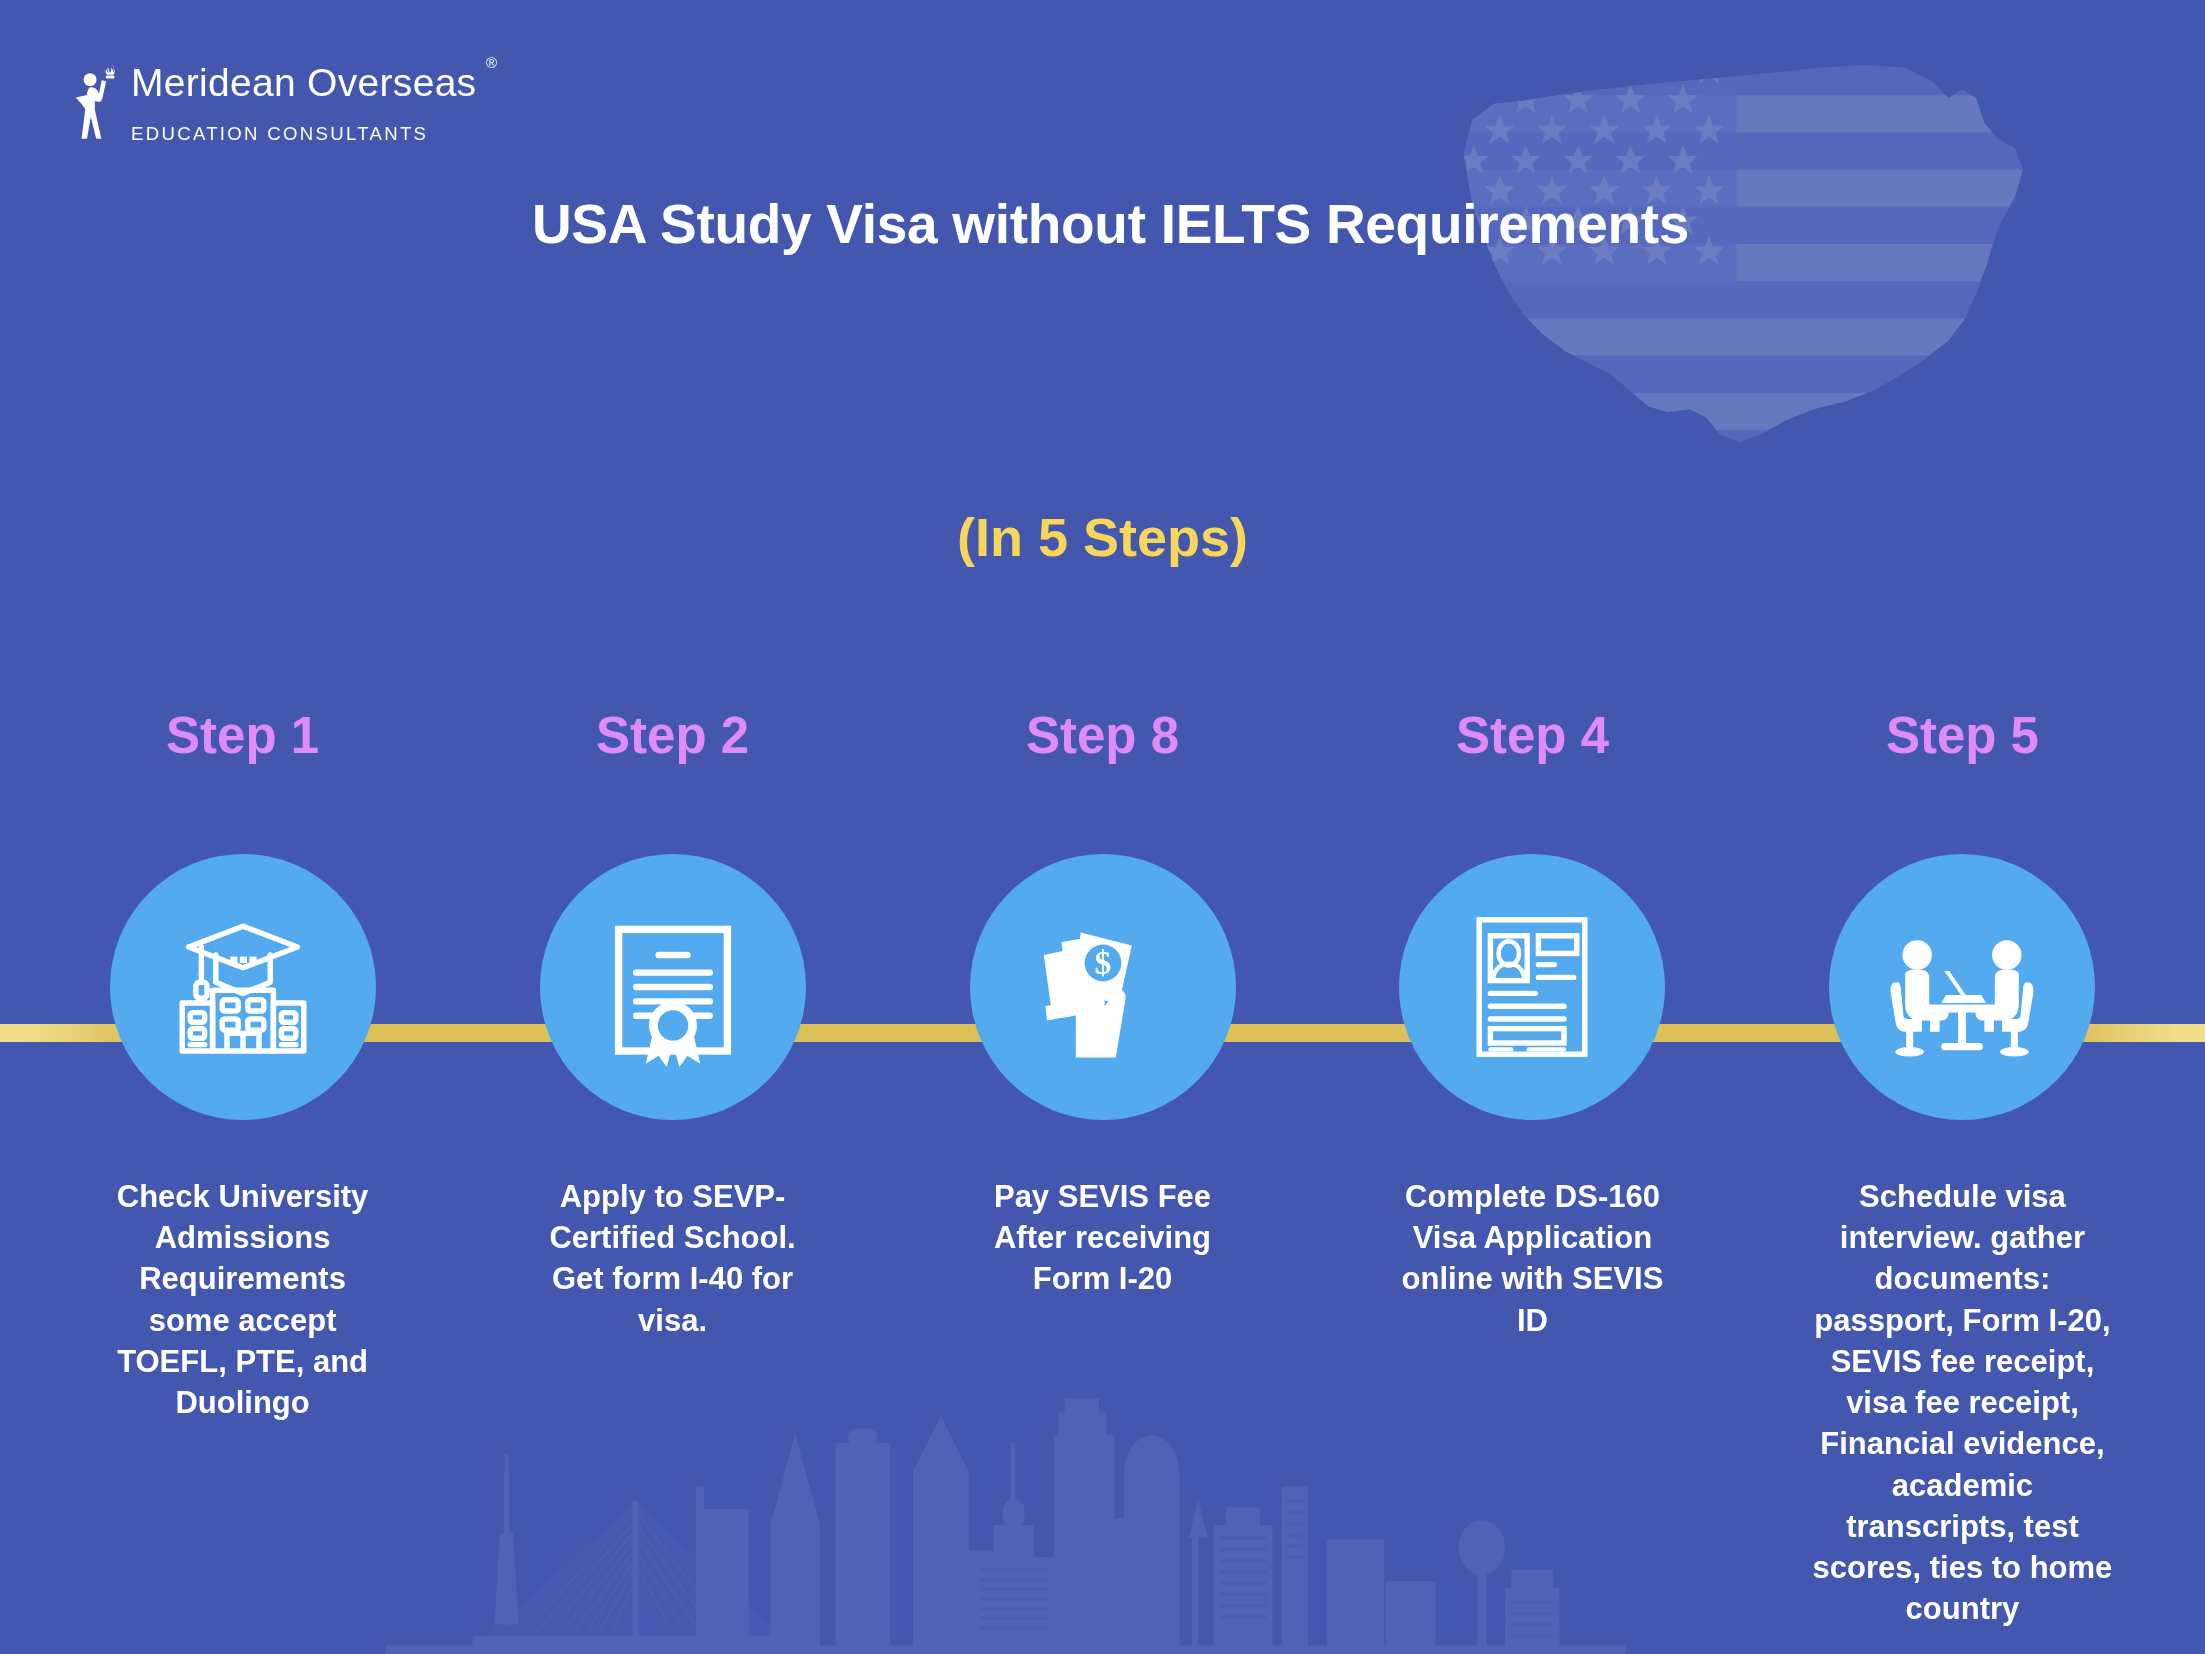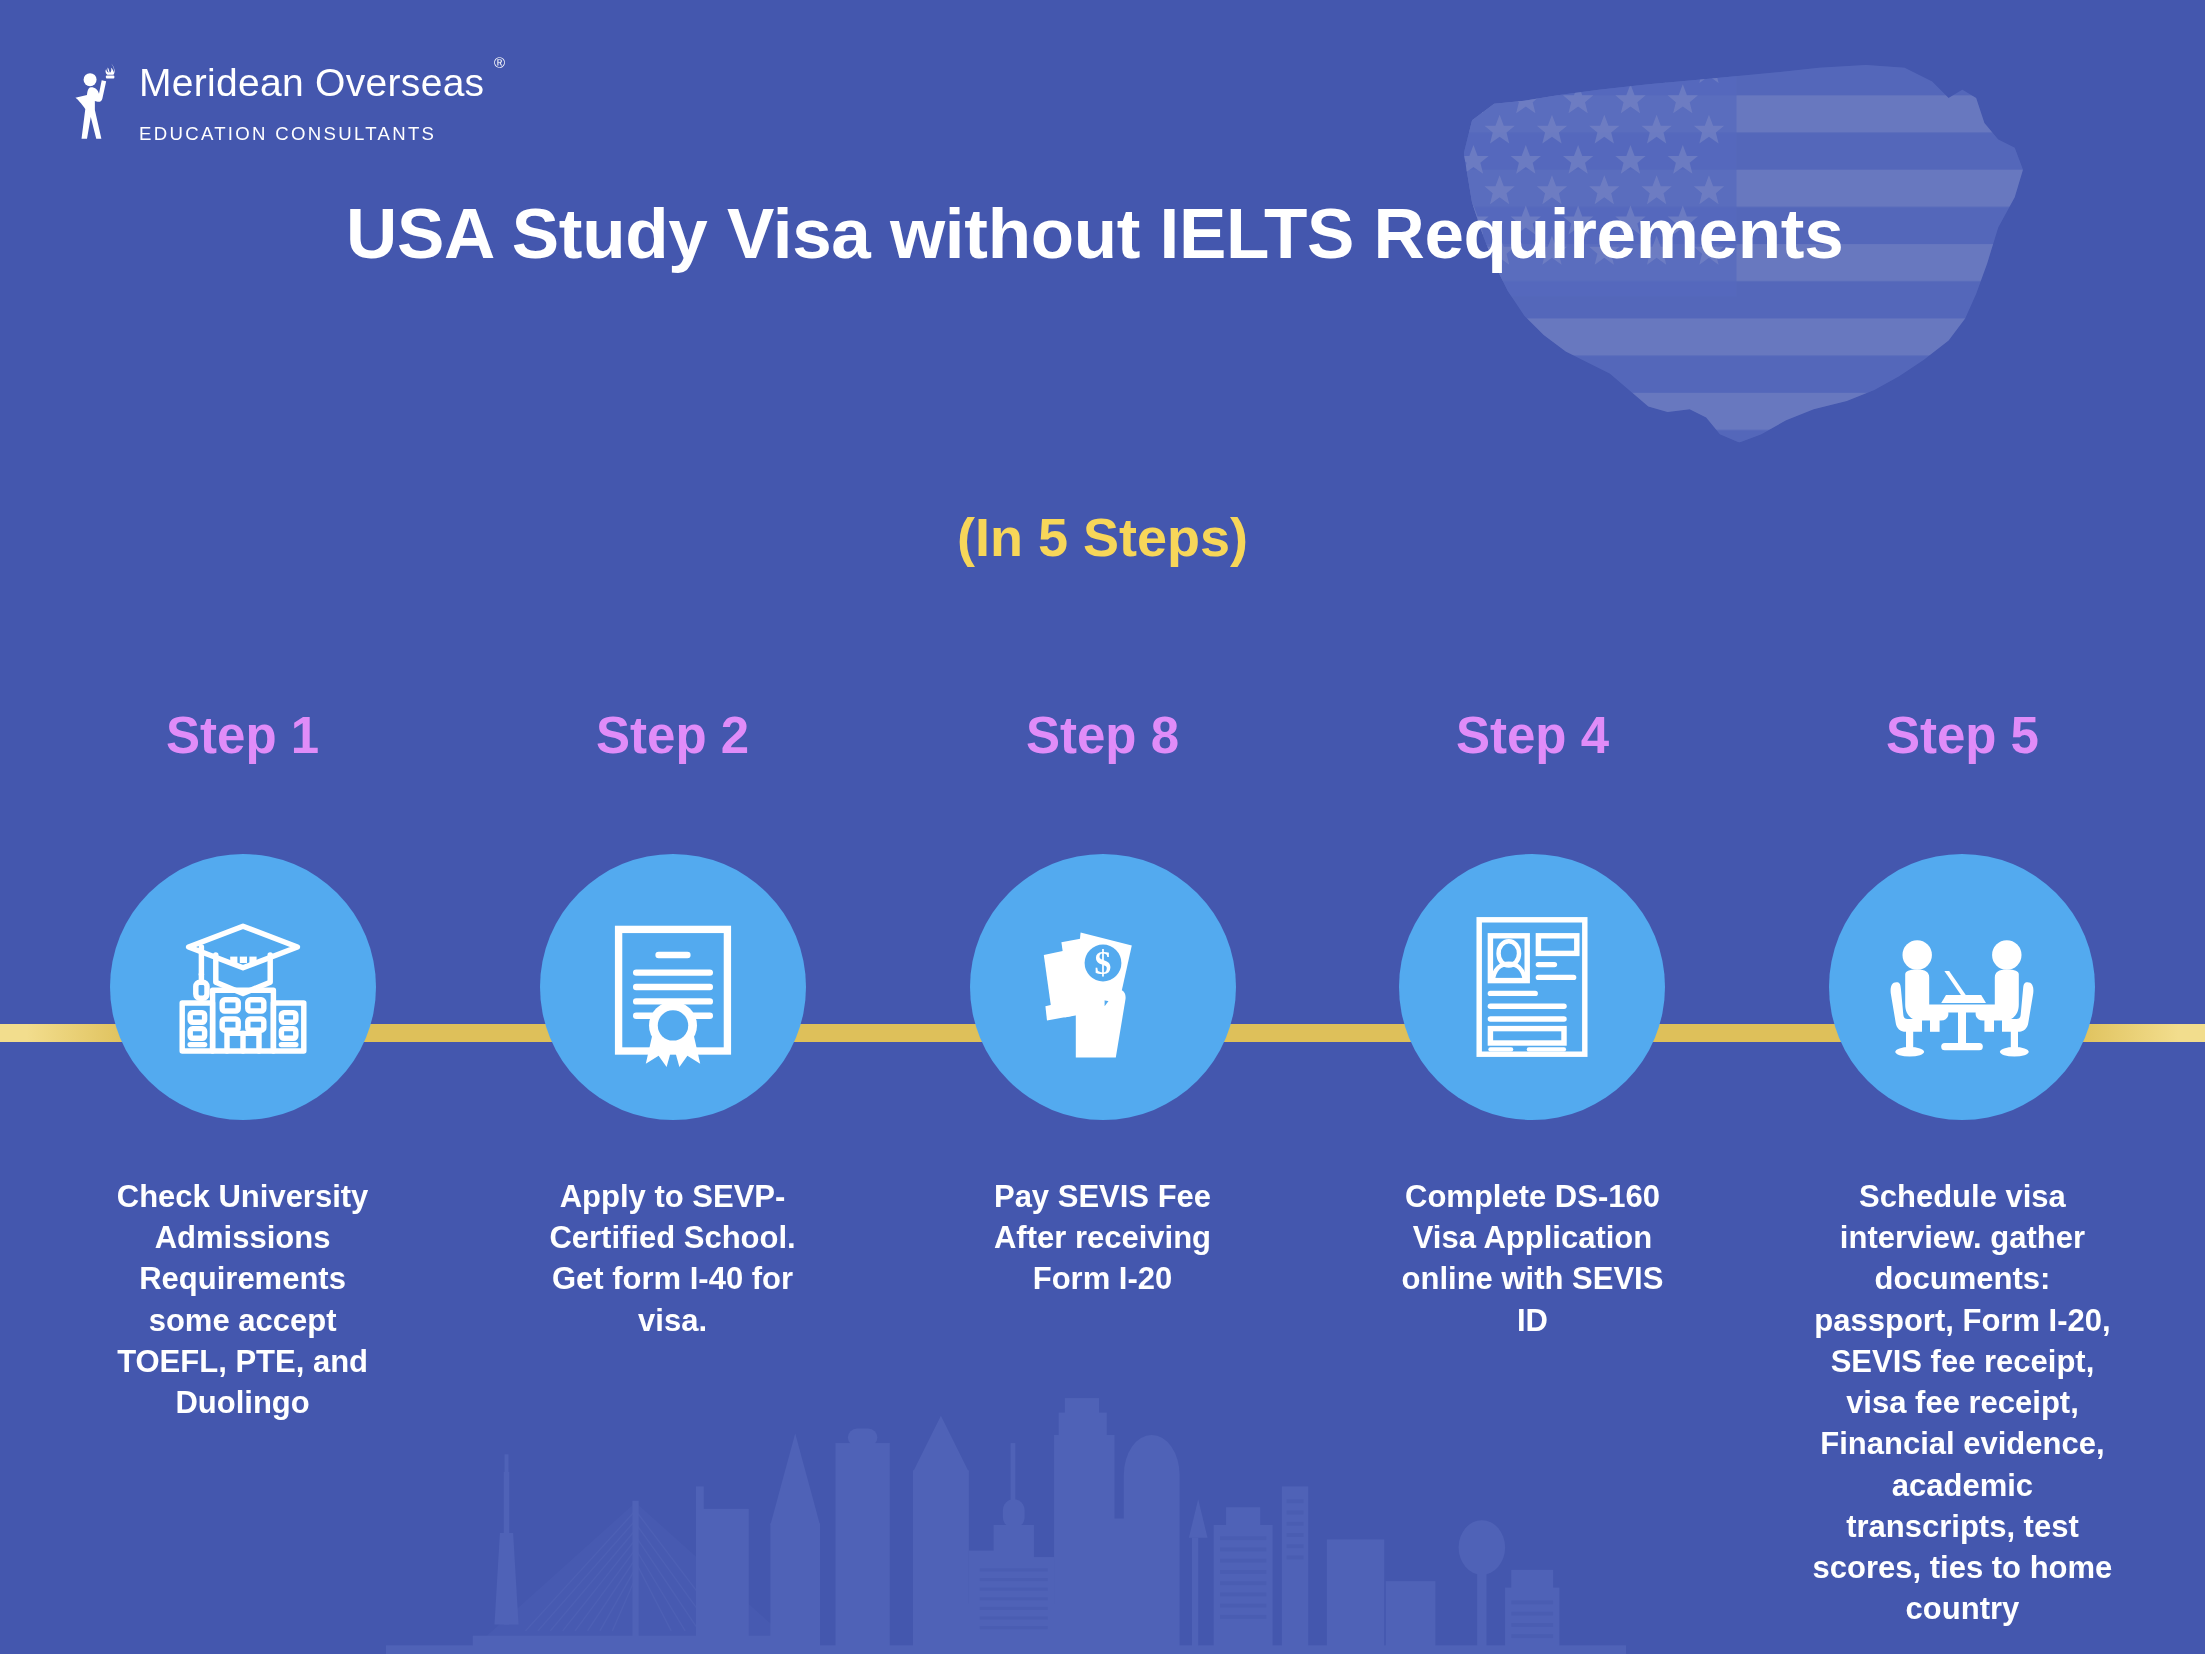--- a/index.html
+++ b/index.html
@@ -25,21 +25,21 @@
     position:absolute;
     left:386px; bottom:0;
     width:1240px; height:289px;
     opacity:.22;
   }
 
   
   #brand-logo {
     position:absolute;
     left:74px; top:59px;
-    display:flex; align-items:flex-start; gap:13px;
+    display:flex; align-items:flex-start; gap:5px;
   }
   #brand-logo .mark { width:52px; height:83px; flex:none; }
   .brand-text { position:relative; padding-top:4.1px; }
   .brand-name {
     color:#ffffff;
     font-size:39px;
     font-weight:400;
     letter-spacing:0.3px;
     line-height:1;
     white-space:nowrap;
@@ -57,24 +57,24 @@
     position:absolute;
     top:-4.1px; right:-20.7px;
     color:#ffffff;
     font-size:15px;
     line-height:1;
   }
 
   
   #page-title {
     position:absolute;
-    top:192px; left:1px; right:0;
-    text-align:left;
+    top:192px; left:16px; right:0;
+    text-align:center;
     color:#ffffff;
-    font-size:71px;
+    font-size:55px;
     font-weight:700;
     line-height:1.17;
     letter-spacing:-0.3px;
     padding:0 345px;
   }
   #page-subtitle {
     position:absolute;
     top:510px; left:0; right:0;
     text-align:center;
     color:#F7D659;

